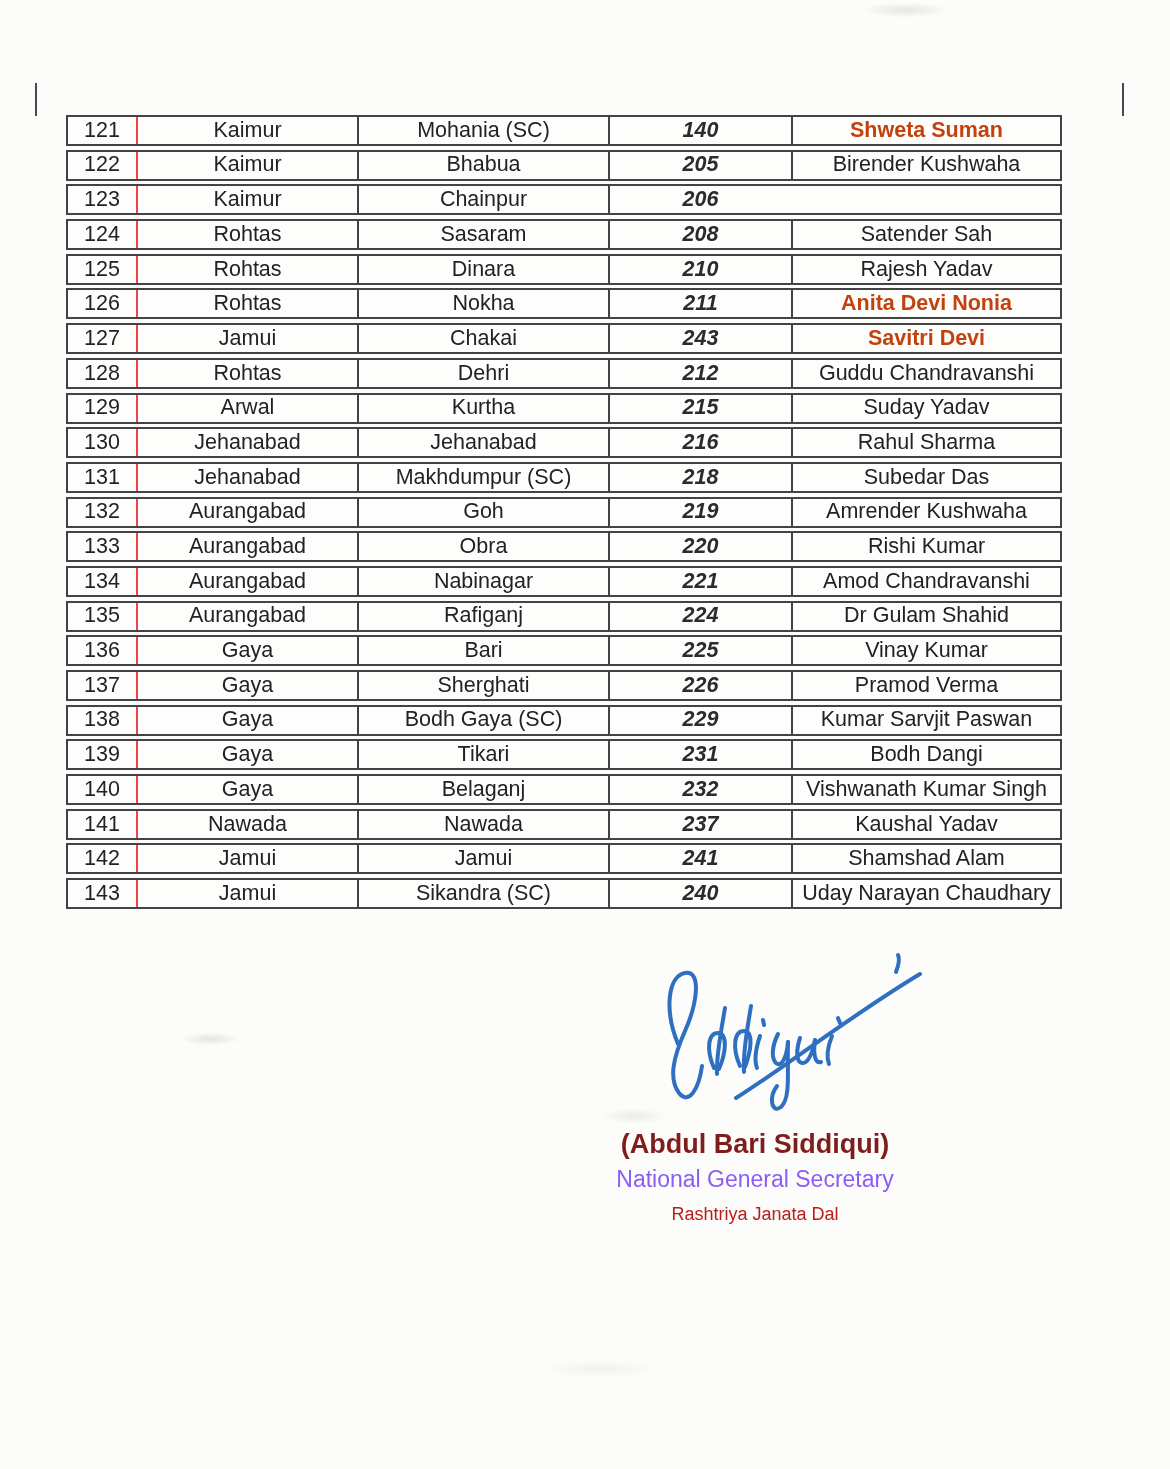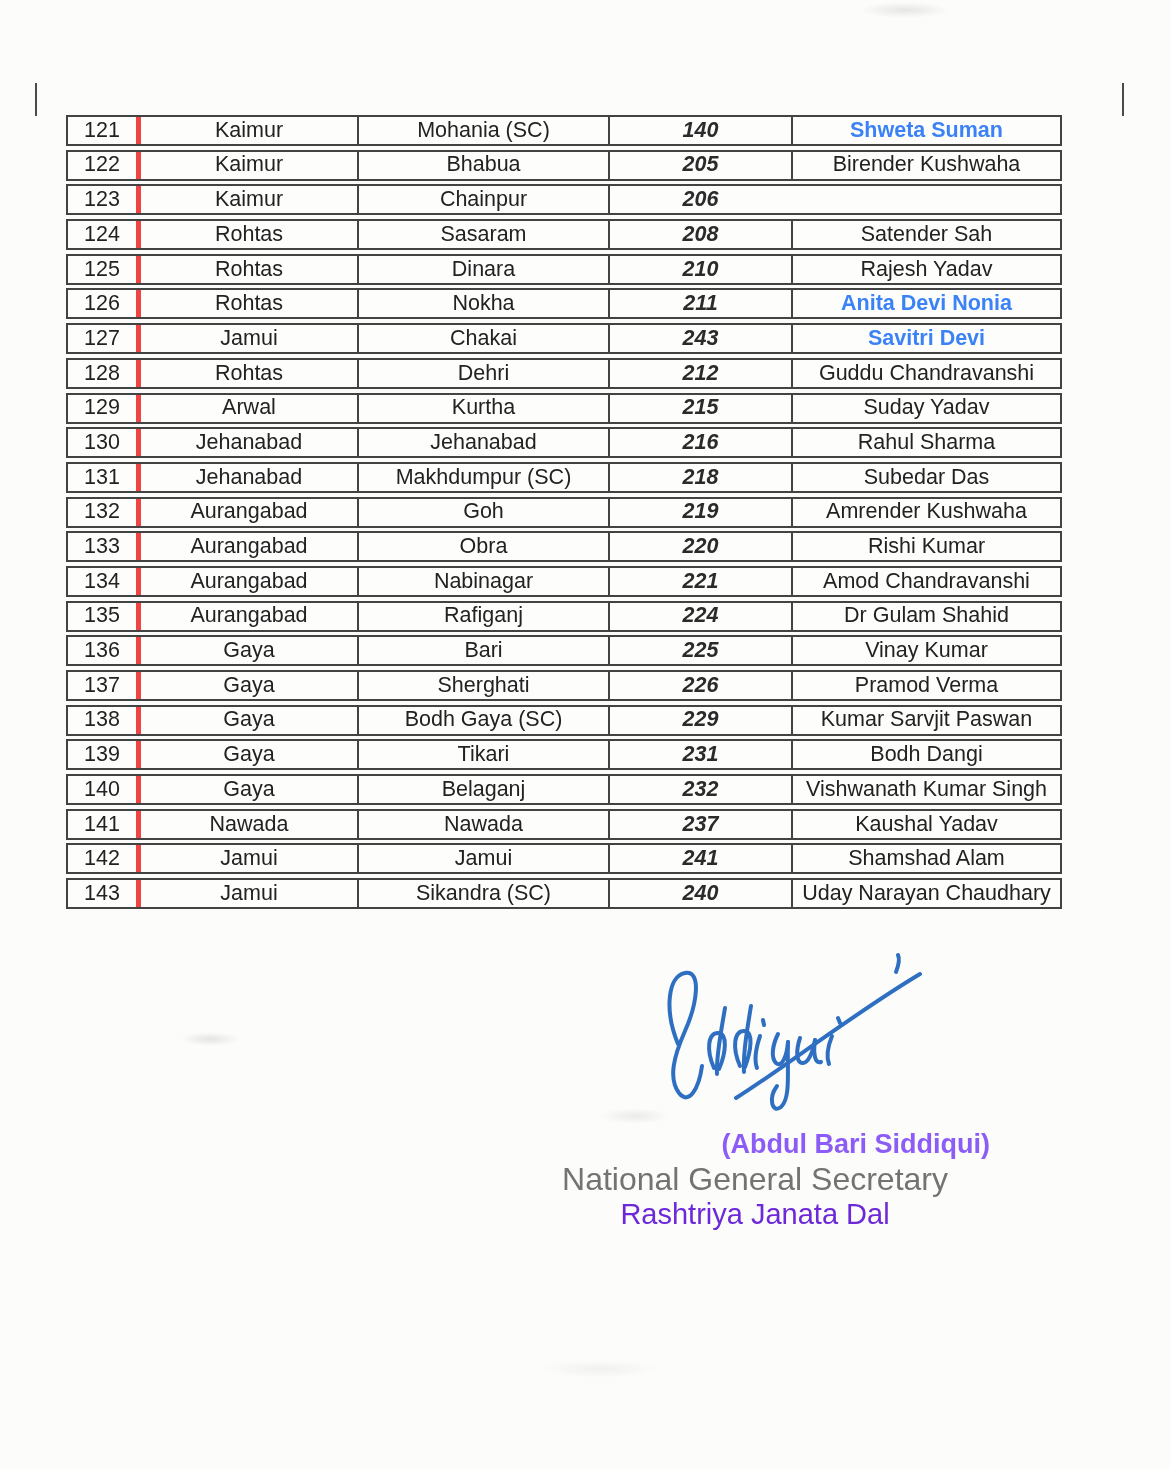--- a/index.html
+++ b/index.html
@@ -41,36 +41,36 @@
   .cell{
     box-sizing:border-box;
     display:flex;align-items:center;justify-content:center;
     font-size:21.5px;
     line-height:1;
     color:#222222;
     white-space:nowrap;
     overflow:hidden;
   }
   .c-sl{width:68px;}
-  .c-district{width:221px;border-left:5px solid #ef4444;}
+  .c-district{width:221px;border-left:2px solid #ef4444;}
   .c-constituency{width:251px;border-left:2px solid #434343;text-align:center;}
   .c-number{width:183px;border-left:2px solid #434343;font-style:italic;font-weight:600;color:#2b2b2b;}
   .c-candidate{flex:1;border-left:2px solid #434343;}
-  .c-candidate.bold{font-weight:700;color:#3b82f6;}
+  .c-candidate.bold{font-weight:700;color:#c2410c;}
 
   
   .sig-svg{position:absolute;left:648px;top:946px;}
 
   .sig-text{
     position:absolute;left:520px;top:1126px;width:470px;
     text-align:center;
   }
-  .sig-name{font-size:27px;font-weight:700;color:#8b5cf6;line-height:36px;text-align:right;}
-  .sig-title{font-size:32px;color:#737373;line-height:35px;}
-  .sig-party{font-size:29px;color:#6d28d9;line-height:35px;}
+  .sig-name{font-size:27px;font-weight:700;color:#7f1d1d;line-height:36px;}
+  .sig-title{font-size:23px;color:#8b5cf6;line-height:35px;}
+  .sig-party{font-size:18px;color:#b91c1c;line-height:35px;}
 </style>
 </head>
 <body>
 
 <div class="page">
 
   <div class="smudge smudge-1"></div>
   <div class="smudge smudge-2"></div>
   <div class="smudge smudge-3"></div>
   <div class="smudge smudge-4"></div>

